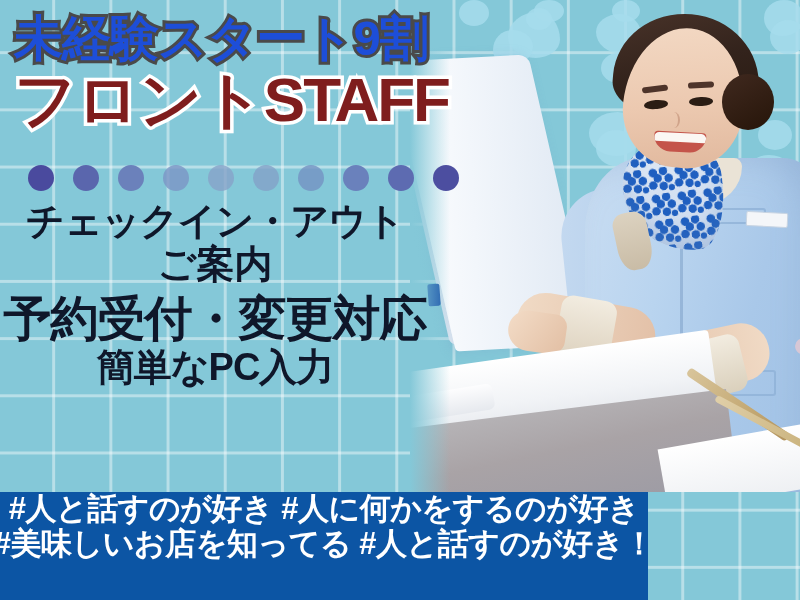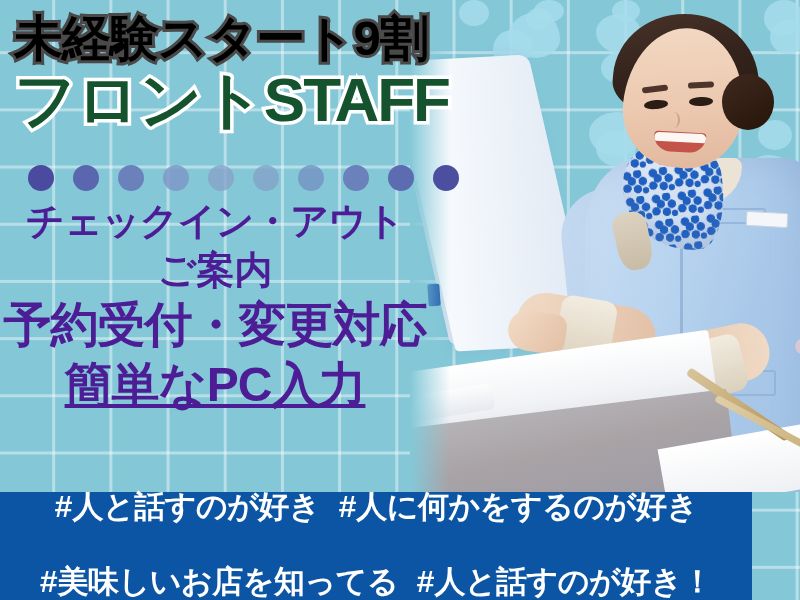--- a/index.html
+++ b/index.html
@@ -269,66 +269,65 @@
   }
 
   
   .headline{
     position:absolute; left:14px; top:14px; z-index:6;
     width:520px;
   }
   .hl-top{
     font-size:49px; line-height:1.02; font-weight:bold;
     letter-spacing:-1px;
-    color:#000000;
+    color:#1d4ed8;
     -webkit-text-stroke:6px #4a4a4a;
     paint-order:stroke fill;
     white-space:nowrap;
   }
   .hl-main{
     margin-top:4px;
     font-size:62px; line-height:1.03; font-weight:bold;
     letter-spacing:-1px;
-    color:#14532d;
+    color:#7f1d1d;
     -webkit-text-stroke:7px #ffffff;
     paint-order:stroke fill;
     white-space:nowrap;
   }
   .hl-main .en{ letter-spacing:-2px; }
 
   
   .dotrow{
     position:absolute; left:28px; top:165px; z-index:6;
     display:flex; gap:19px; align-items:center;
   }
   .dot{ width:26px; height:26px; border-radius:50%; }
 
   
   .duties{
     position:absolute; left:0; top:200px; width:430px; z-index:6;
     text-align:center;
   }
   .duty{
-    color:#4c1d95; font-weight:bold; line-height:1.13;
+    color:#0f172a; font-weight:bold; line-height:1.13;
     white-space:nowrap;
   }
   .duty.d0{ font-size:38px; letter-spacing:-1px; }
-  .duty.d1{ font-size:38px; margin-top:6px; }
+  .duty.d1{ font-size:38px; margin-top:0; }
   .duty.d2{ font-size:48px; margin-top:6px; letter-spacing:-1px; }
-  .duty.d3{ font-size:48px; margin-top:6px; letter-spacing:-1px;text-decoration:underline; }
+  .duty.d3{ font-size:38px; letter-spacing:-1px; }
   .duty.d4{ font-size:38px; margin-top:6px; }
 
   
   .hashbar{
-    position:absolute; left:0; bottom:0; width:752px; height:108px;
+    position:absolute; left:0; bottom:0; width:648px; height:108px;
     background:#0c55a4; z-index:8;
     display:flex; flex-direction:column;
-    align-items:center; justify-content:space-between;
+    align-items:center; justify-content:flex-start;
     gap:2px;
-    font-family:Liberation Mono, monospace;
   }
   .hashline{
     color:#ffffff; font-weight:bold; font-size:31px; line-height:1.08;
     letter-spacing:-0.5px; white-space:nowrap;
   }
 </style>
 </head>
 <body>
 
 <div id="banner">

